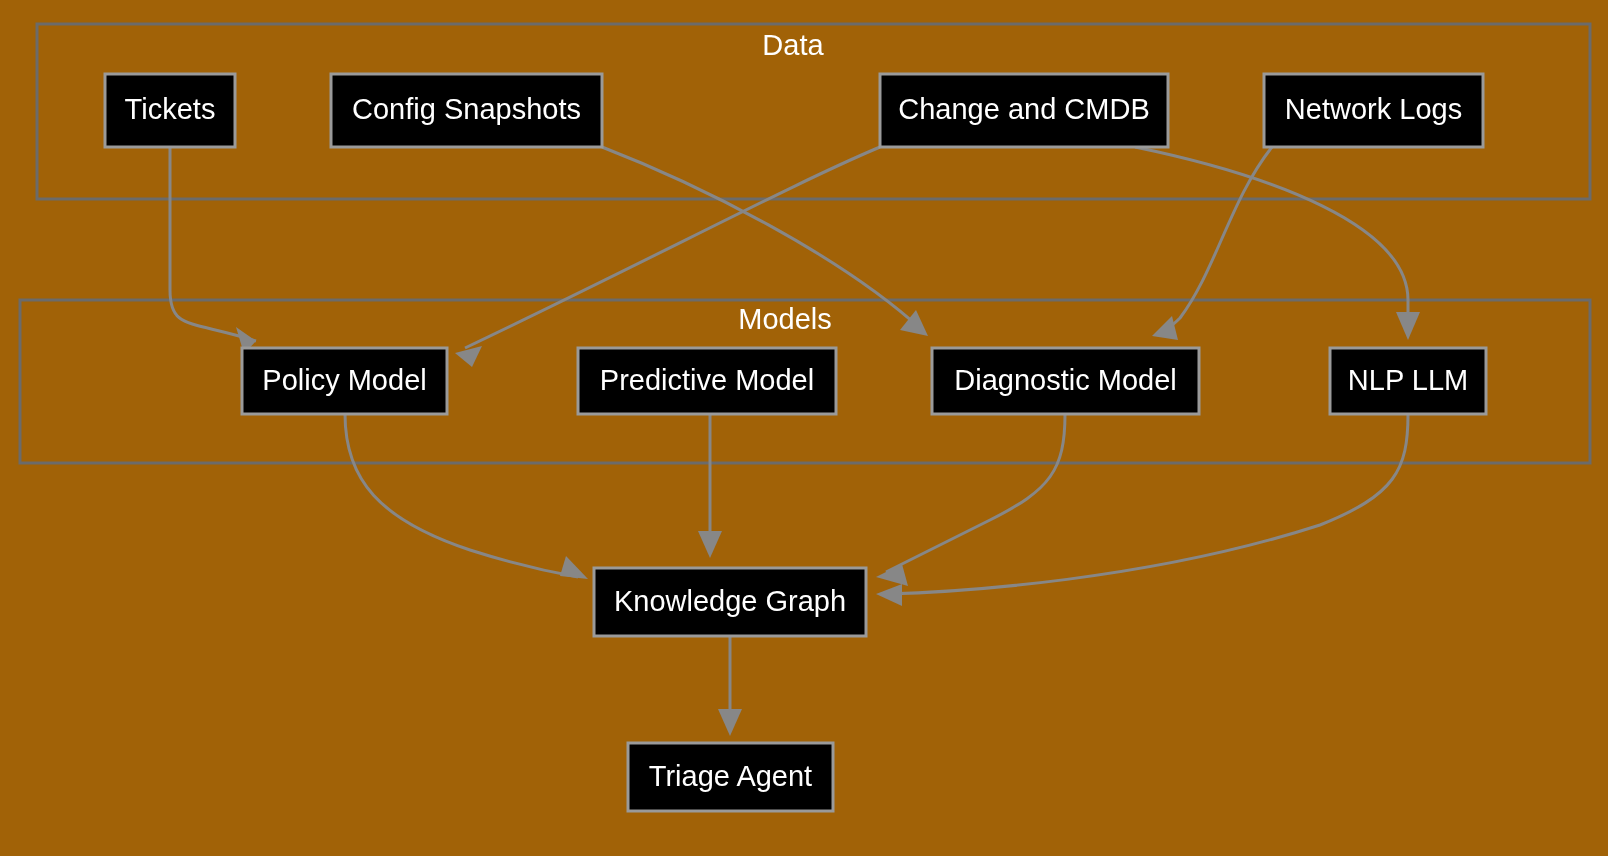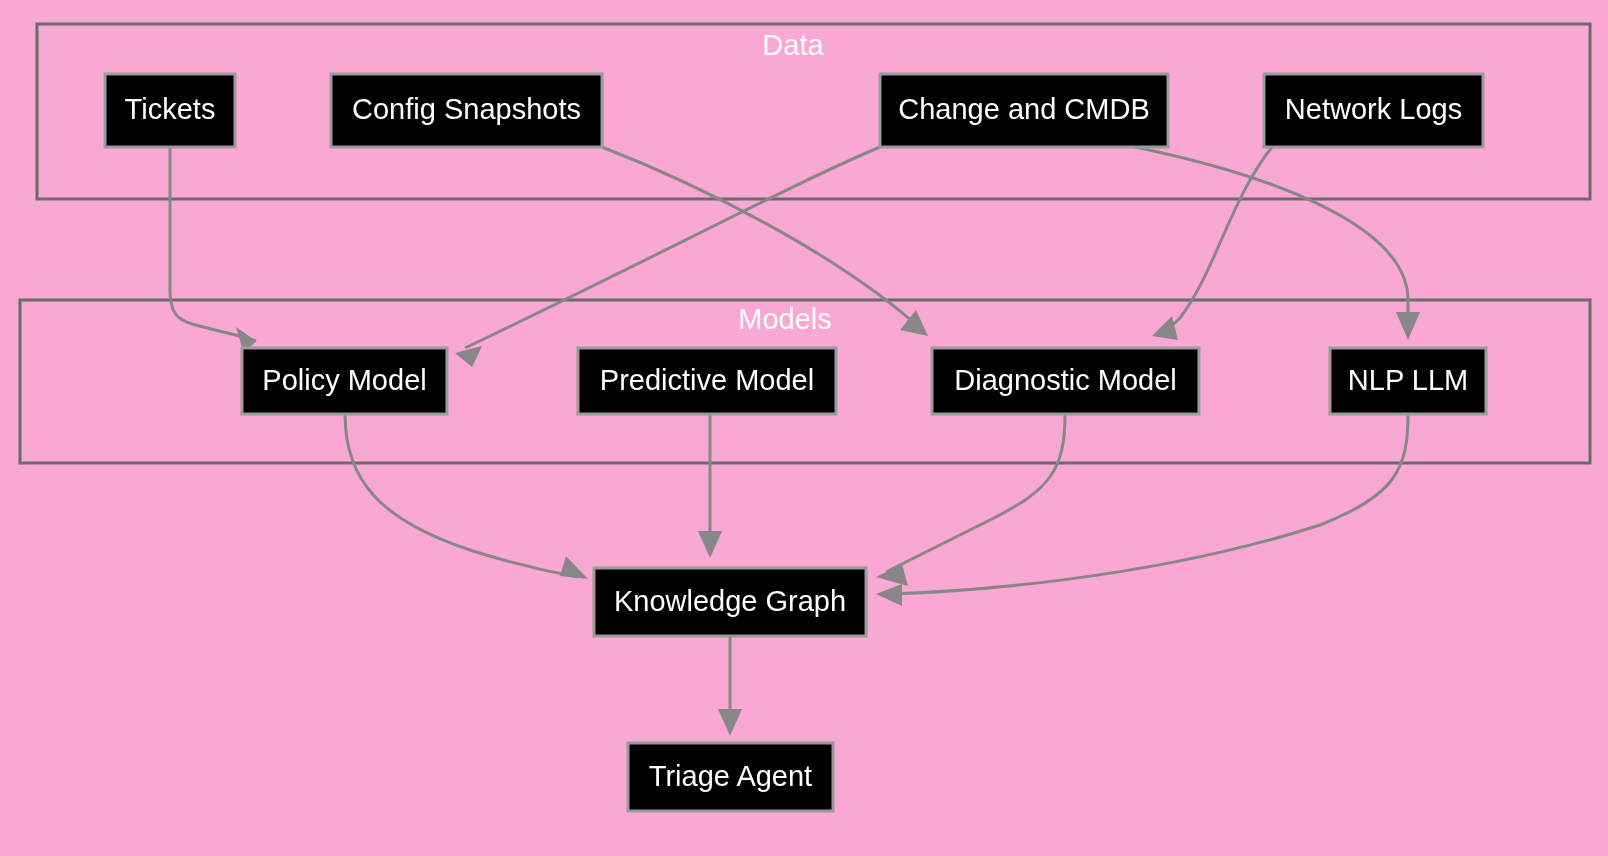--- a/index.html
+++ b/index.html
@@ -4,21 +4,21 @@
 <style>
   html, body {
     margin: 0;
     padding: 0;
     background: #000000;
   }
   #root {
     position: relative;
     width: 1608px;
     height: 856px;
-    background: #f9a8d4;
+    background: #a16207;
     overflow: hidden;
     font-family: "Liberation Sans", sans-serif;
   }
   svg#diagram {
     position: absolute;
     top: 0;
     left: 0;
     width: 1608px;
     height: 856px;
     display: block;

